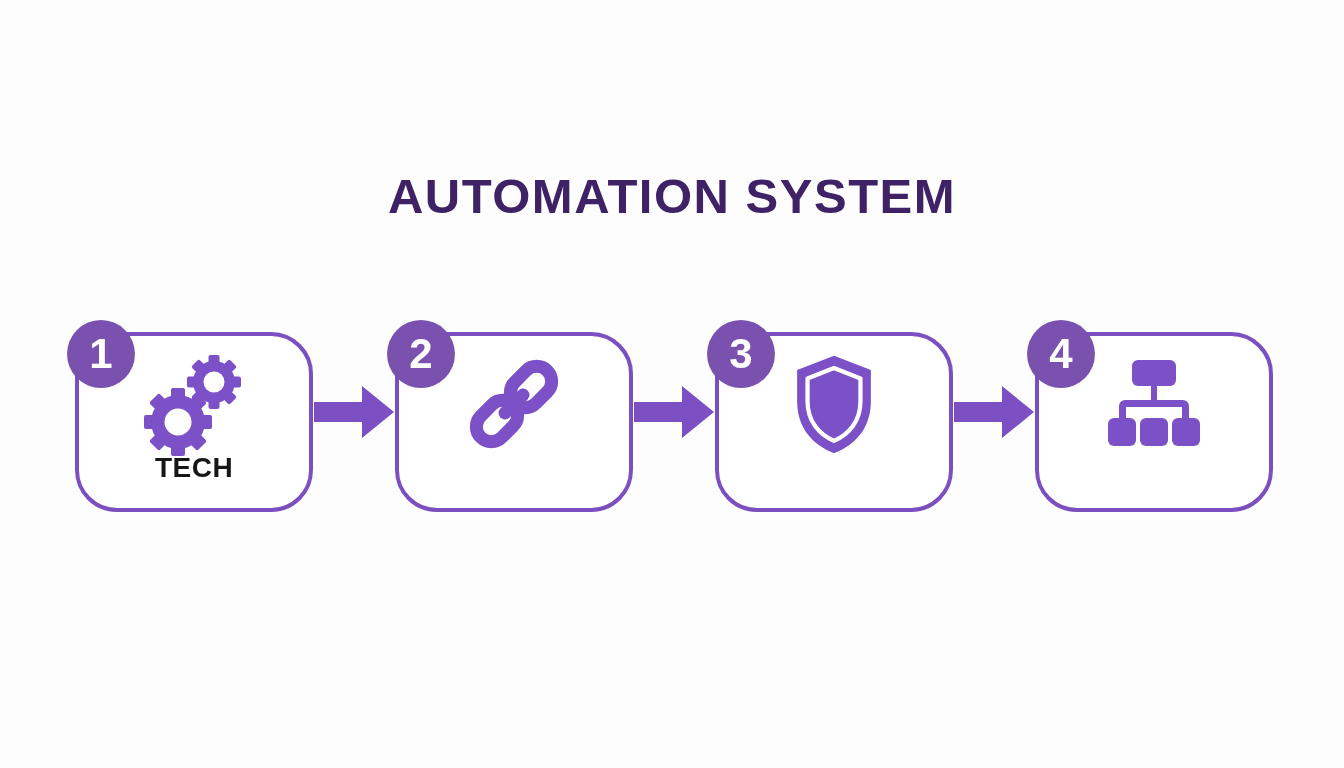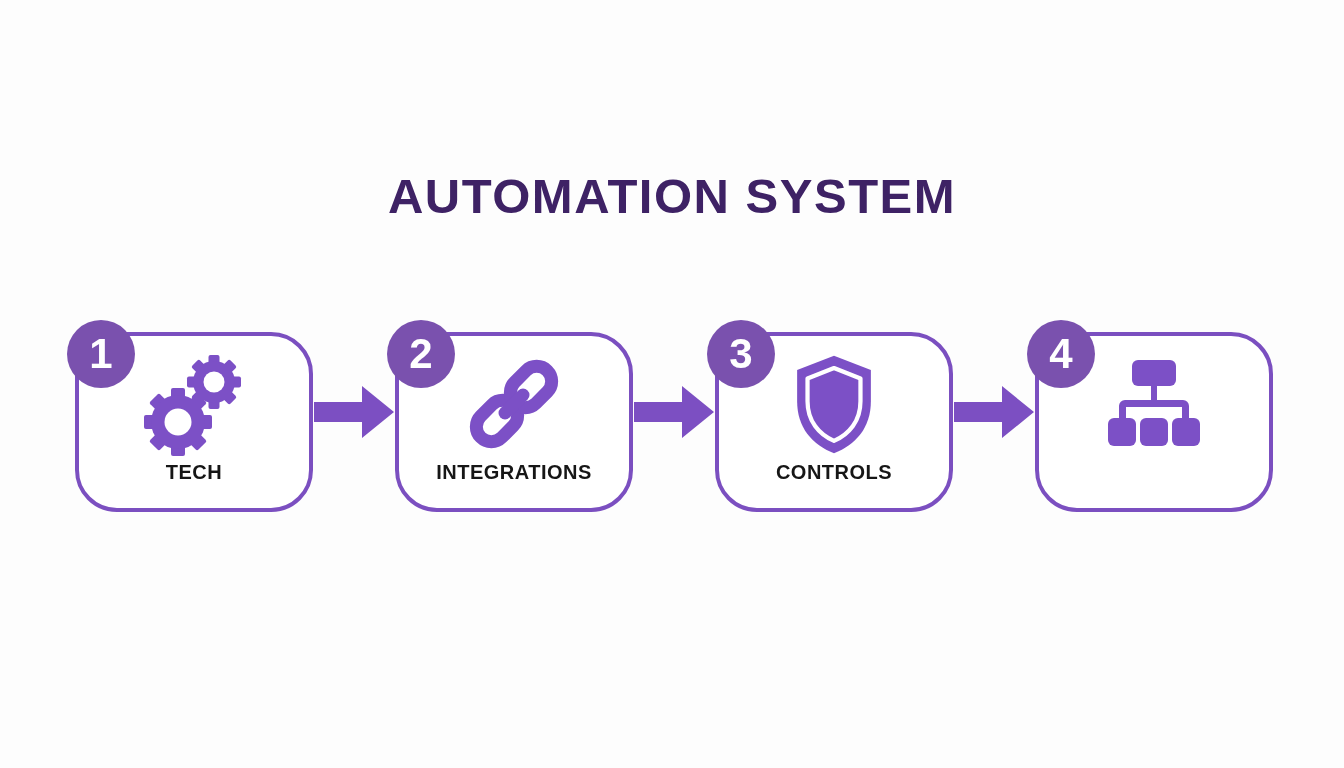--- a/index.html
+++ b/index.html
@@ -68,21 +68,21 @@
     display: flex;
     align-items: center;
     justify-content: center;
   }
   .card-label {
     position: absolute;
     bottom: 24px;
     left: 0;
     width: 100%;
     text-align: center;
-    font-size: 20px;
+    font-size: 28px;
     font-weight: bold;
     letter-spacing: 0.5px;
     color: #161616;
   }
   .arrow {
     position: absolute;
     top: 384px;
     width: 80px;
     height: 56px;
   }
@@ -134,36 +134,34 @@
     <div class="badge">2</div>
     <div class="icon-wrap">
       <svg width="100" height="100" viewBox="0 0 100 100" aria-hidden="true">
         <g fill="none" stroke="#7c50c6" stroke-width="13">
           <rect x="18" y="44" width="30" height="46" rx="15" transform="rotate(45 33 67)"></rect>
           <rect x="52" y="10" width="30" height="46" rx="15" transform="rotate(45 67 33)"></rect>
           <line x1="41" y1="59" x2="59" y2="41" stroke-linecap="round"></line>
         </g>
       </svg>
     </div>
-    <div class="card-label">INTEGRATIONS</div>
   </div>
 
   <svg class="arrow a2" viewBox="0 0 80 56">
     <polygon points="0,18 48,18 48,2 80,28 48,54 48,38 0,38" fill="#7c4fc2"></polygon>
   </svg>
 
   <div class="card c3">
     <div class="badge">3</div>
     <div class="icon-wrap">
       <svg width="96" height="104" viewBox="0 0 100 110" aria-hidden="true">
         <path d="M50 4 L89 19 V52 C89 80 73 98 50 107 C27 98 11 80 11 52 V19 Z" fill="#7c50c6"></path>
         <path d="M50 17 L78 28 V52 C78 73 66 87 50 94 C34 87 22 73 22 52 V28 Z" fill="none" stroke="#ffffff" stroke-width="4.5" stroke-linejoin="round"></path>
       </svg>
     </div>
-    <div class="card-label">CONTROLS</div>
   </div>
 
   <svg class="arrow a3" viewBox="0 0 80 56">
     <polygon points="0,18 48,18 48,2 80,28 48,54 48,38 0,38" fill="#7c4fc2"></polygon>
   </svg>
 
   <div class="card c4">
     <div class="badge">4</div>
     <div class="icon-wrap">
       <svg width="112" height="96" viewBox="0 0 112 96" aria-hidden="true">

